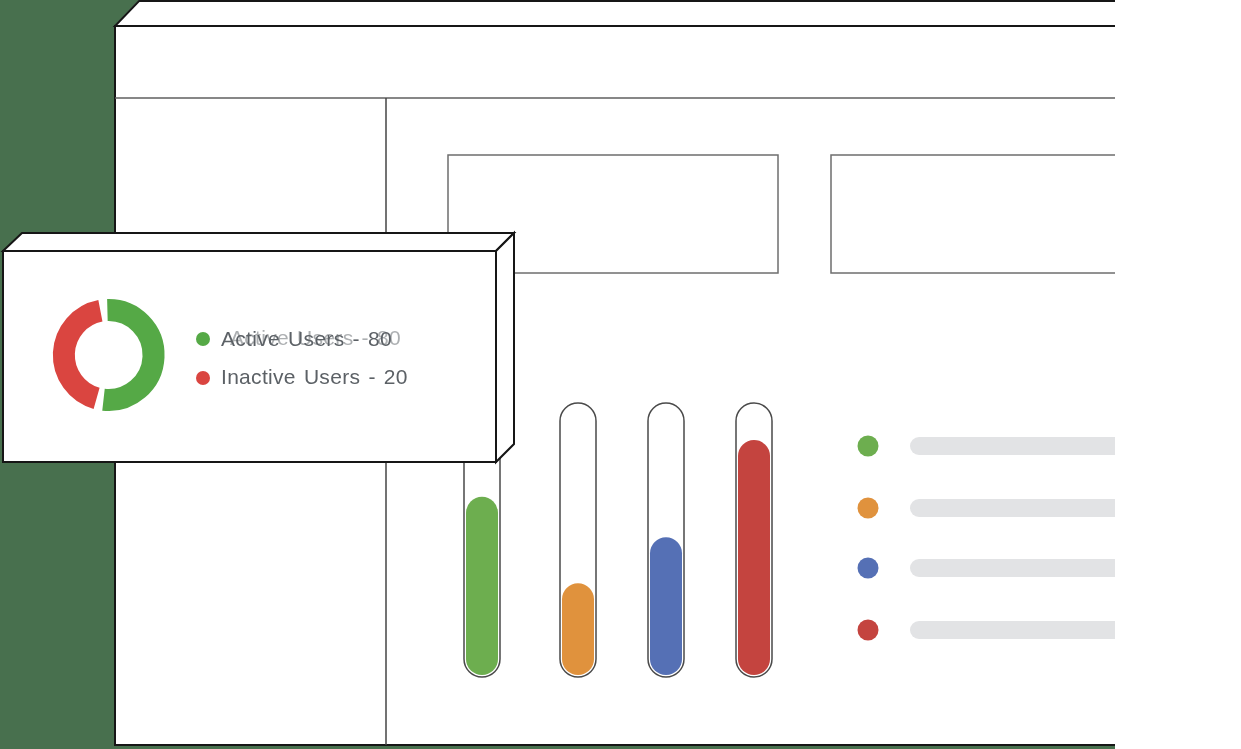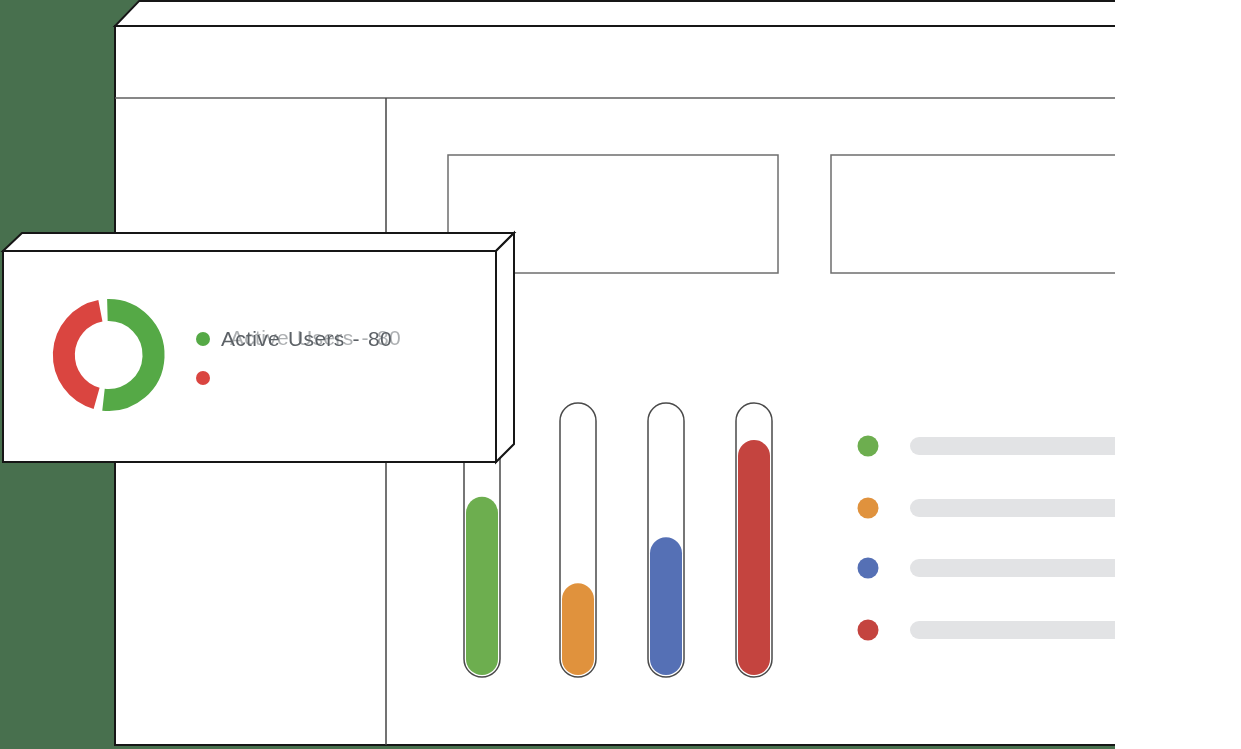--- a/index.html
+++ b/index.html
@@ -74,14 +74,15 @@
         <path d="M 107.4 310.0 A 45 45 0 1 1 103.5 399.7" fill="none" stroke="#55a946" stroke-width="22"></path>
         <path d="M 96.6 398.3 A 45 45 0 0 1 100.4 310.8" fill="none" stroke="#da4540" stroke-width="22"></path>
       </g>
 
     <circle cx="203" cy="339" r="7" fill="var(--donut-green)"></circle>
     <circle cx="203" cy="378" r="7" fill="var(--donut-red)"></circle>
   </svg>
 
   <div class="legend-text ghost" style="left:230px;top:327px;">Active Users - 80</div>
   <div class="legend-text" style="left:221px;top:328px;">Active Users - 80</div>
+  <div class="legend-text" style="left:221px;top:366px;">Inactive Users - 20</div>
 
 </div>
 
 </body></html>

